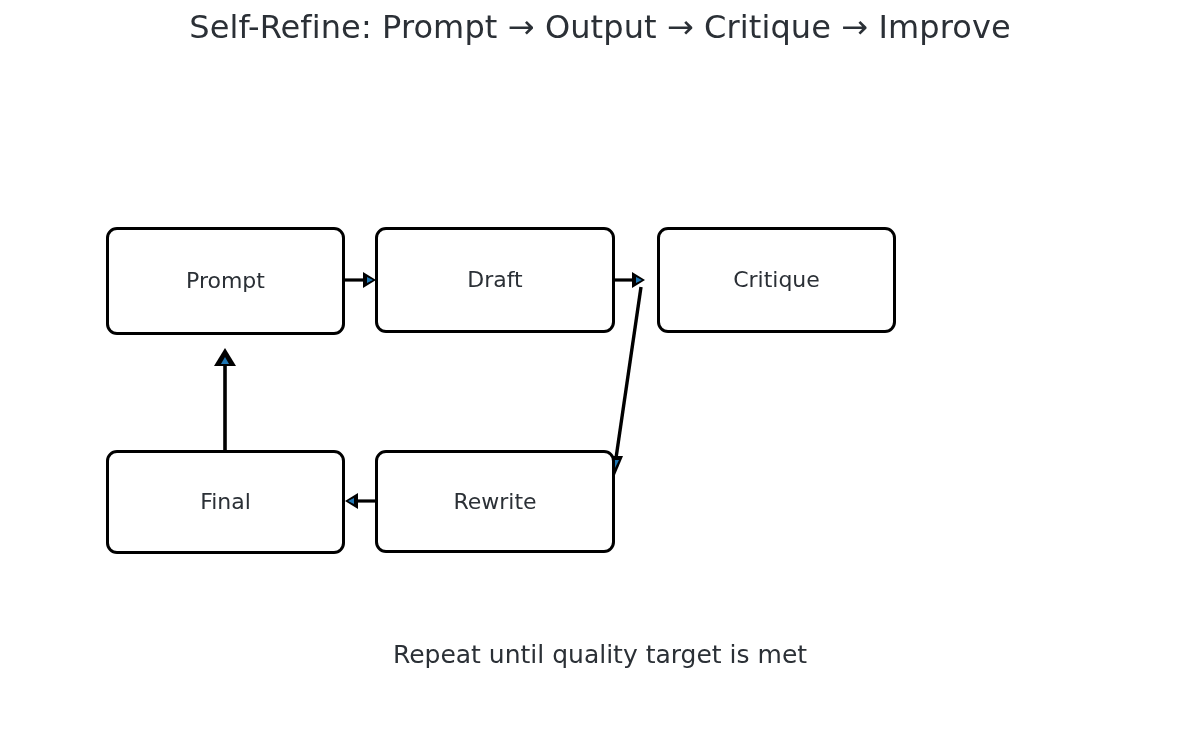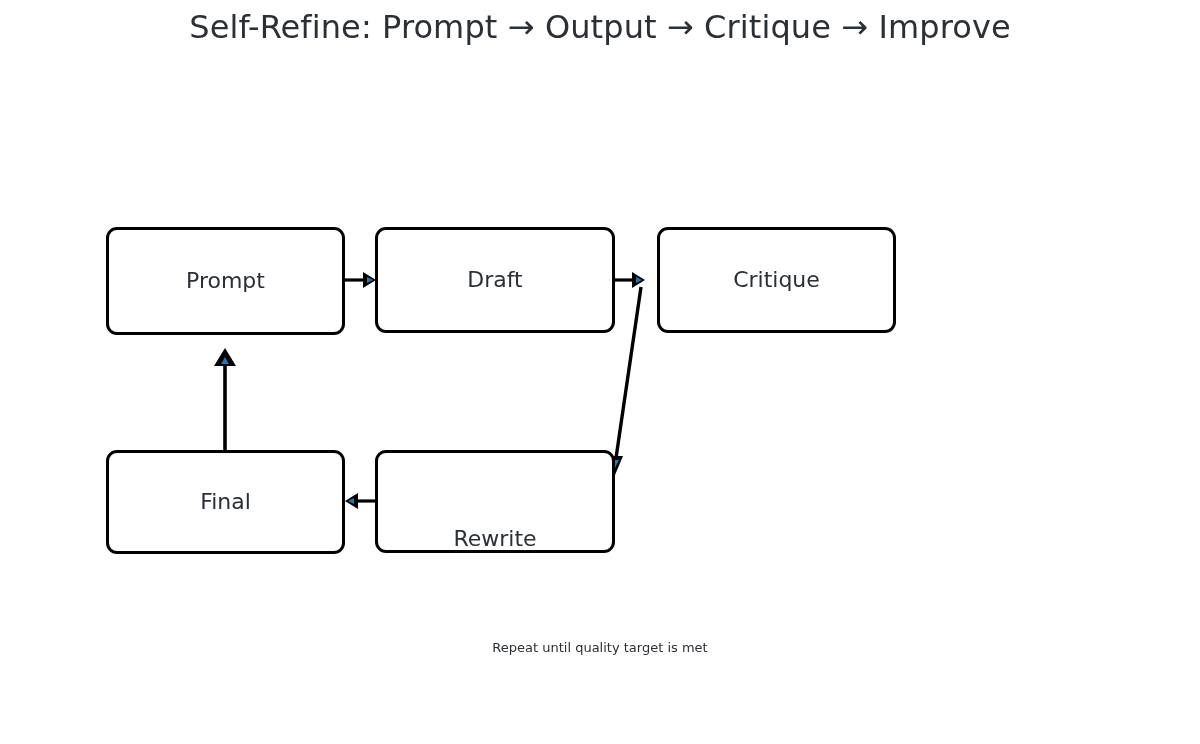--- a/index.html
+++ b/index.html
@@ -25,21 +25,21 @@
     color: #2b3036;
     letter-spacing: 0.1px;
     white-space: pre;
   }
   #caption {
     position: absolute;
     left: 0;
     top: 640px;
     width: 1200px;
     text-align: center;
-    font-size: 13px;
+    font-size: 25px;
     color: #2b3036;
     white-space: pre;
   }
   .node {
     position: absolute;
     box-sizing: border-box;
     background: #ffffff;
     border: 3.2px solid #000000;
     border-radius: 11px;
     display: flex;
@@ -111,19 +111,19 @@
   </div>
 
   <div class="node" style="left:645px; top:227px; width:239px; height:106px;margin-left:12px;">
     <span class="node-label">Critique</span>
   </div>
 
   <div class="node" style="left:106px; top:450px; width:239px; height:104px;text-align:right;">
     <span class="node-label">Final</span>
   </div>
 
-  <div class="node" style="left:375px; top:450px; width:240px; height:103px;align-items:flex-end;">
+  <div class="node" style="left:375px; top:450px; width:240px; height:103px;">
     <span class="node-label">Rewrite</span>
   </div>
 
   <div id="caption">Repeat until quality target is met</div>
 
 </div>
 
 </body></html>

